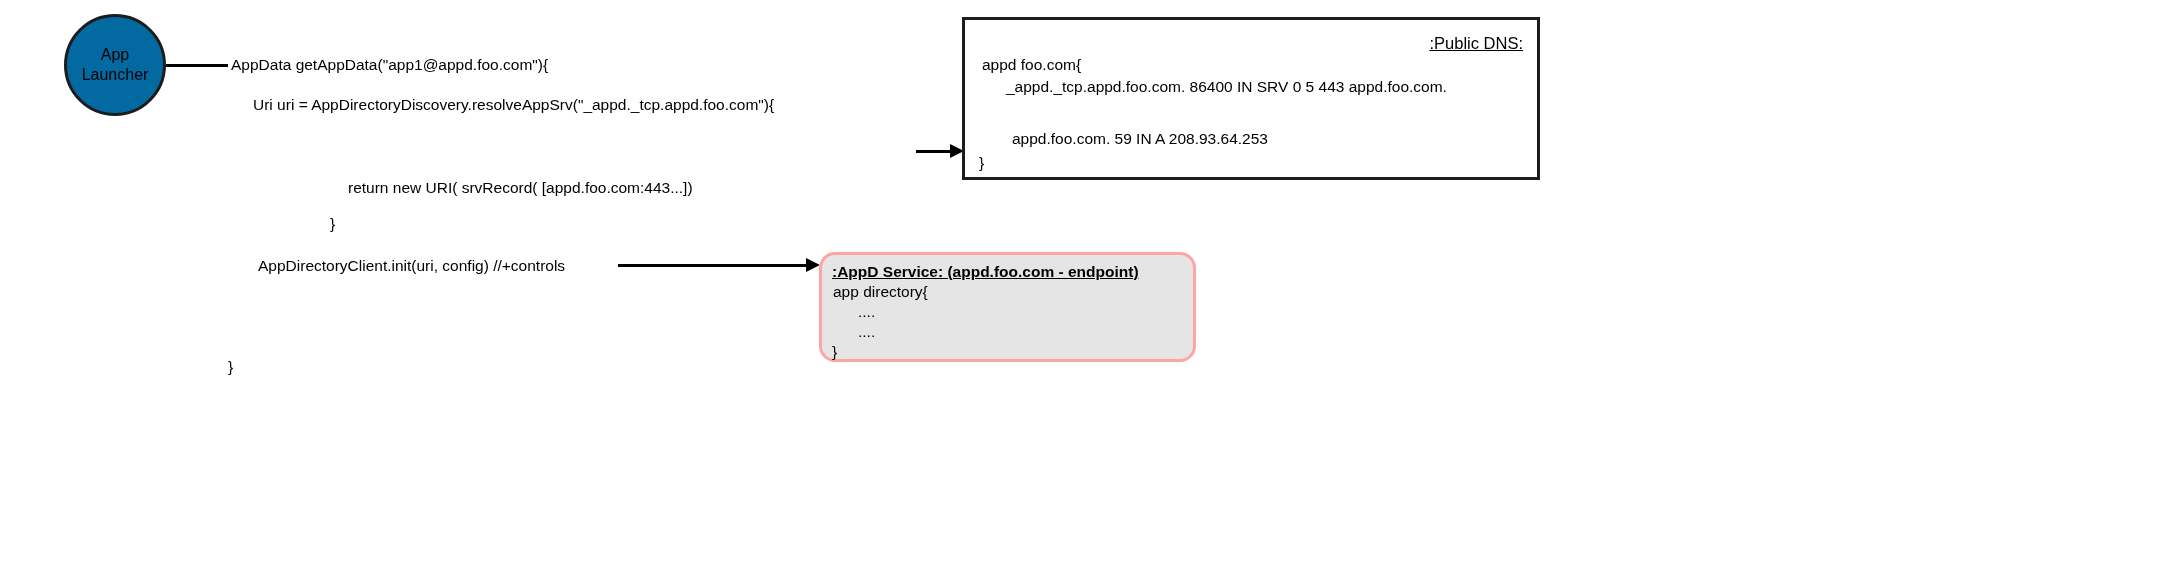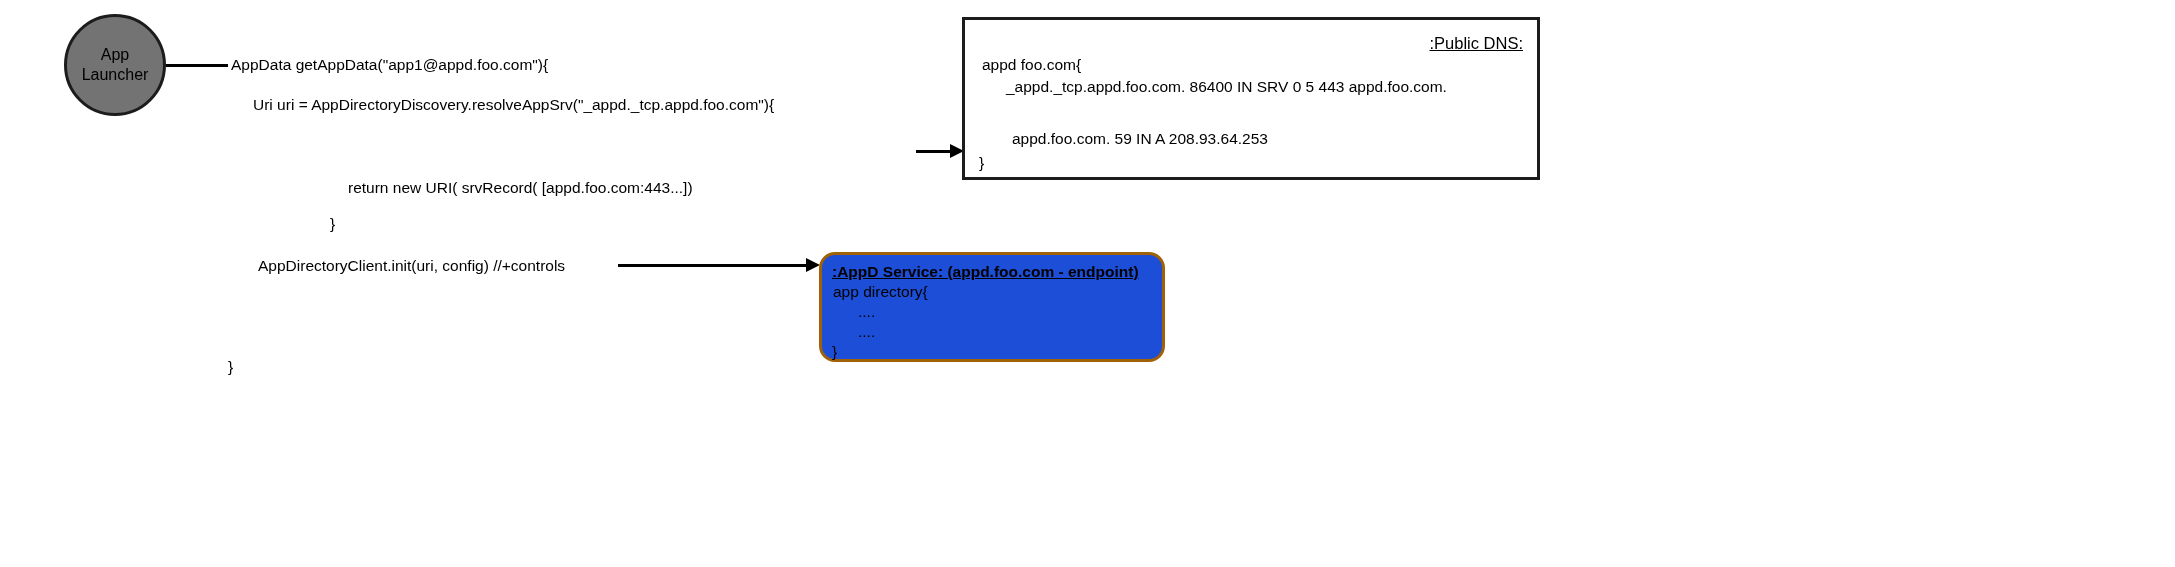--- a/index.html
+++ b/index.html
@@ -21,21 +21,21 @@
 
   
   .actor-circle {
     position: absolute;
     left: 64px;
     top: 14px;
     width: 102px;
     height: 102px;
     border: 3px solid #1c1c1c;
     border-radius: 50%;
-    background: #737373;
+    background: #0369a1;
     display: flex;
     flex-direction: column;
     align-items: center;
     justify-content: center;
     box-sizing: border-box;
   }
   .actor-circle span {
     display: block;
     font-size: 16px;
     line-height: 20px;
@@ -139,25 +139,25 @@
   .dns-line.ind0 { padding-left: 3px; }
   .dns-line.ind1 { padding-left: 27px; }
   .dns-line.gap  { padding-left: 33px; margin-top: 30px; }
   .dns-line.close { padding-left: 0px; margin-top: 2px; }
 
   
   .appd-box {
     position: absolute;
     left: 819px;
     top: 252px;
-    width: 346px;
+    width: 377px;
     height: 110px;
-    border: 3px solid #a16207;
+    border: 3px solid #fca5a5;
     border-radius: 16px;
-    background: #1d4ed8;
+    background: #e5e5e5;
     box-sizing: border-box;
     padding: 7px 10px 0 10px;
   }
   .appd-title {
     font-size: 15.5px;
     font-weight: bold;
     text-decoration: underline;
     line-height: 20px;
     white-space: nowrap;
   }

